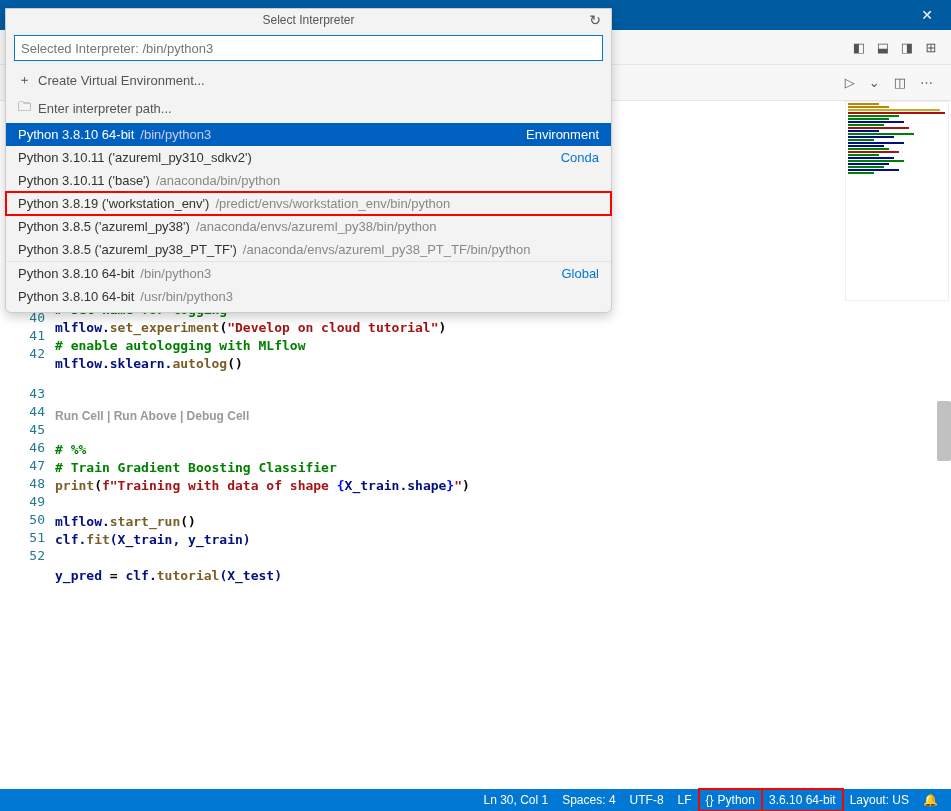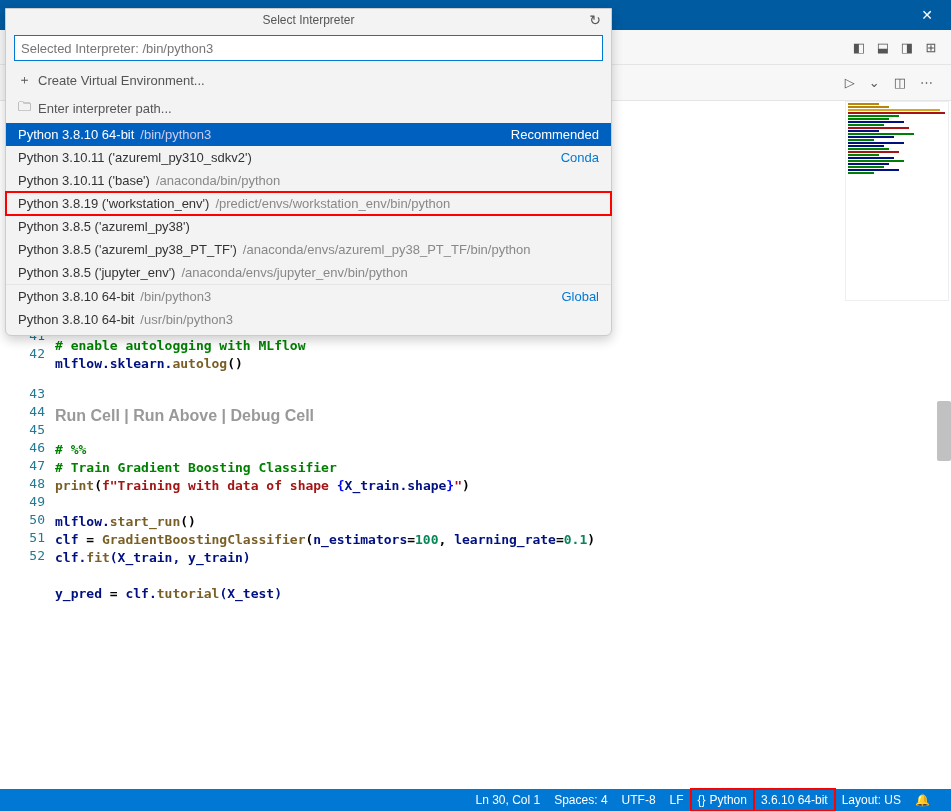--- a/index.html
+++ b/index.html
@@ -8,31 +8,31 @@
 .titlebar .tb-btn { width: 40px; height: 30px; display: flex; align-items: center; justify-content: center; color: #fff; font-size: 14px; }
 .maxbar { height: 35px; background: #f7f7f7; border-bottom: 1px solid #e5e5e5; display: flex; justify-content: flex-end; align-items: center; gap: 8px; padding-right: 12px; }
 .maxbar .ic { width: 16px; height: 16px; display: flex; align-items: center; justify-content: center; color: #555; }
 .tabbar { height: 36px; background: #f7f7f7; display: flex; justify-content: flex-end; align-items: center; padding-right: 18px; gap: 14px; border-bottom: 1px solid #e5e5e5; }
 .tabbar .ic { color: #555; font-size: 13px; }
 .editor-area { position: relative; height: 680px; background: #fff; display: flex; }
 .gutter { width: 55px; display: flex; flex-direction: column; align-items: flex-end; padding-right: 10px; color: #237893; font-size: 13px; font-family: Consolas, monospace; }
 .gutter div { height: 18px; line-height: 18px; }
 .code { flex: 1; font-family: Consolas, monospace; font-size: 13px; font-weight: bold; }
 .codeline { height: 18px; line-height: 18px; white-space: pre; }
-.codelens { height: 18px; line-height: 18px; color: #999; font-size: 16px; font-family: "Segoe UI", Arial, sans-serif; margin: 16px 0; }
+.codelens { height: 18px; line-height: 18px; color: #999; font-size: 12px; font-family: "Segoe UI", Arial, sans-serif; margin: 16px 0; }
 .c-comment { color: #008000; }
 .c-kw { color: #0000ff; }
 .c-str { color: #a31515; }
 .c-fn { color: #795e26; }
 .c-num { color: #098658; }
 .c-op { color: #000; }
 .c-id { color: #001080; }
 .minimap { position: absolute; top: 0; right: 2px; width: 104px; height: 200px; background: #fff; border: 1px solid #eee; overflow: hidden; }
 .minimap .mm-line { height: 2px; margin: 1px 2px; }
-.statusbar { position: absolute; bottom: 0; left: 0; right: 0; height: 22px; background: #0078d4; color: #fff; display: flex; justify-content: flex-end; align-items: center; font-size: 12px; padding: 0 14px; gap: 0; }
+.statusbar { position: absolute; bottom: 0; left: 0; right: 0; height: 22px; background: #0078d4; color: #fff; display: flex; justify-content: flex-end; align-items: center; font-size: 12px; padding: 0 6px; gap: 0; }
 .statusbar .sb-item { padding: 0 7px; height: 22px; display: flex; align-items: center; }
 .sb-highlight { outline: 2px solid #ff0000; outline-offset: -1px; }
 .quickopen { position: absolute; top: 0; left: 5px; width: 607px; background: #f3f3f3; border: 1px solid #ccc; border-radius: 0 0 6px 6px; box-shadow: 0 4px 12px rgba(0,0,0,0.2); z-index: 100; margin-top: 8px; }
 .qo-title { text-align: center; padding: 4px 0; font-size: 12px; color: #555; position: relative; }
 .qo-refresh { position: absolute; right: 10px; top: 3px; color: #555; font-size: 14px; }
 .qo-input { margin: 4px 8px 6px 8px; }
 .qo-input input { width: 100%; height: 26px; border: 1px solid #0078d4; padding: 0 6px; font-size: 13px; color: #888; background: #fff; outline: none; }
 .qo-list { }
 .qo-item { padding: 4px 12px; display: flex; align-items: center; gap: 6px; font-size: 13px; color: #555; cursor: pointer; }
 .qo-item.sel { background: #0060c0; color: #fff; }
@@ -113,21 +113,20 @@
     <div class="codeline"><span class="c-id">mlflow.</span><span class="c-fn">set_experiment</span><span>(</span><span class="c-str">"Develop on cloud tutorial"</span><span>)</span></div>
     <div class="codeline"><span class="c-comment"># enable autologging with MLflow</span></div>
     <div class="codeline"><span class="c-id">mlflow.sklearn.</span><span class="c-fn">autolog</span><span>()</span></div>
     <div class="codeline"> </div>
     <div class="codelens">Run Cell | Run Above | Debug Cell</div>
     <div class="codeline"><span class="c-comment"># %%</span></div>
     <div class="codeline"><span class="c-comment"># Train Gradient Boosting Classifier</span></div>
     <div class="codeline"><span class="c-fn">print</span><span>(</span><span class="c-str">f"Training with data of shape </span><span class="c-kw">{</span><span class="c-id">X_train.shape</span><span class="c-kw">}</span><span class="c-str">"</span><span>)</span></div>
     <div class="codeline"> </div>
     <div class="codeline"><span class="c-id">mlflow.</span><span class="c-fn">start_run</span><span>()</span></div>
-    <div class="codeline"><span class="c-id">clf </span><span class="c-op">=</span><span> </span><span class="c-fn">GradientBoostingClassifier</span><span>(</span><span class="c-id">n_estimators</span><span class="c-op">=</span><span class="c-num">100</span><span>, </span><span class="c-id">learning_rate</span><span class="c-op">=</span><span class="c-num">0.1</span><span>)</span></div>
     <div class="codeline"><span class="c-id">clf.</span><span class="c-fn">fit</span><span class="c-id">(X_train, y_train)</span></div>
     <div class="codeline"> </div>
     <div class="codeline"><span class="c-id">y_pred </span><span class="c-op">=</span><span class="c-id"> clf.</span><span class="c-fn">tutorial</span><span class="c-id">(X_test)</span></div>
     <div class="codeline"> </div>
   </div>
 
   <div class="minimap">
     <div class="mm-line" style="background:#b8860b;width:30%"></div>
     <div class="mm-line" style="background:#b8860b;width:40%"></div>
     <div class="mm-line" style="background:#daa520;width:90%"></div>
@@ -187,44 +186,41 @@
       <span>Create Virtual Environment...</span>
     </div>
     <div class="qo-item">
       <span class="iconbox">🗀</span>
       <span>Enter interpreter path...</span>
     </div>
 
     <div class="qo-item sel">
       <span class="env-name">Python 3.8.10 64-bit</span>
       <span class="env-path">/bin/python3</span>
-      <span class="badge">Recommended</span>
+      <span class="badge">Environment</span>
     </div>
     <div class="qo-item">
       <span class="env-name">Python 3.10.11 ('azureml_py310_sdkv2')</span>
       <span class="badge" style="color:#0078d4">Conda</span>
     </div>
     <div class="qo-item">
       <span class="env-name">Python 3.10.11 ('base')</span>
       <span class="env-path">/anaconda/bin/python</span>
     </div>
     <div class="qo-item hl">
       <span class="env-name">Python 3.8.19 ('workstation_env')</span>
       <span class="env-path">/predict/envs/workstation_env/bin/python</span>
     </div>
     <div class="qo-item">
       <span class="env-name">Python 3.8.5 ('azureml_py38')</span>
+      <span class="env-path">/anaconda/envs/azureml_py38/bin/python</span>
     </div>
     <div class="qo-item">
       <span class="env-name">Python 3.8.5 ('azureml_py38_PT_TF')</span>
       <span class="env-path">/anaconda/envs/azureml_py38_PT_TF/bin/python</span>
-    </div>
-    <div class="qo-item">
-      <span class="env-name">Python 3.8.5 ('jupyter_env')</span>
-      <span class="env-path">/anaconda/envs/jupyter_env/bin/python</span>
     </div>
     <div class="qo-sep"></div>
     <div class="qo-item">
       <span class="env-name">Python 3.8.10 64-bit</span>
       <span class="env-path">/bin/python3</span>
       <span class="badge" style="color:#0078d4">Global</span>
     </div>
     <div class="qo-item" style="padding-bottom:8px">
       <span class="env-name">Python 3.8.10 64-bit</span>
       <span class="env-path">/usr/bin/python3</span>

